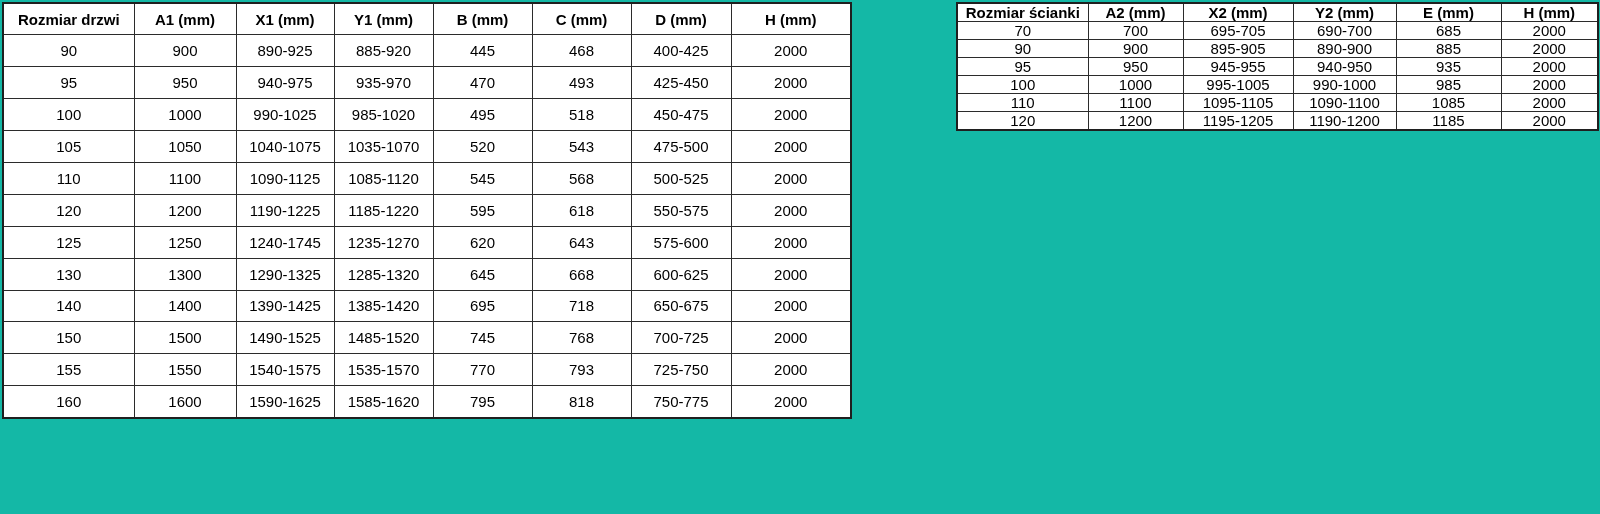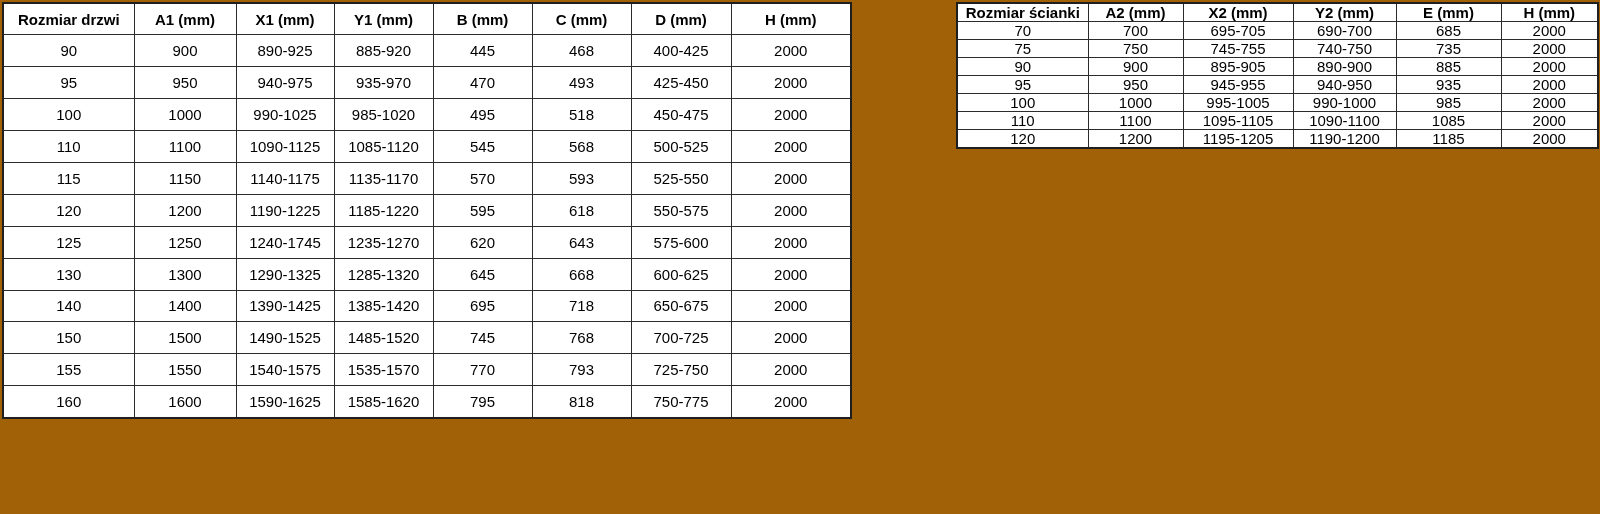--- a/index.html
+++ b/index.html
@@ -4,21 +4,21 @@
 <style>
   html, body {
     margin: 0;
     padding: 0;
     background: #ffffff;
   }
   .canvas {
     position: relative;
     width: 1600px;
     height: 514px;
-    background: #a16207;
+    background: #14b8a6;
     overflow: hidden;
     font-family: "Liberation Sans", sans-serif;
     color: #000000;
   }
   table.dim-table {
     position: absolute;
     border-collapse: collapse;
     table-layout: fixed;
     background: #ffffff;
     border: 2px solid #1f1f1f;
@@ -104,37 +104,37 @@
           <td>100</td>
           <td>1000</td>
           <td>990-1025</td>
           <td>985-1020</td>
           <td>495</td>
           <td>518</td>
           <td>450-475</td>
           <td>2000</td>
         </tr>
         <tr>
+          <td>105</td>
+          <td>1050</td>
+          <td>1040-1075</td>
+          <td>1035-1070</td>
+          <td>520</td>
+          <td>543</td>
+          <td>475-500</td>
+          <td>2000</td>
+        </tr>
+        <tr>
           <td>110</td>
           <td>1100</td>
           <td>1090-1125</td>
           <td>1085-1120</td>
           <td>545</td>
           <td>568</td>
           <td>500-525</td>
-          <td>2000</td>
-        </tr>
-        <tr>
-          <td>115</td>
-          <td>1150</td>
-          <td>1140-1175</td>
-          <td>1135-1170</td>
-          <td>570</td>
-          <td>593</td>
-          <td>525-550</td>
           <td>2000</td>
         </tr>
         <tr>
           <td>120</td>
           <td>1200</td>
           <td>1190-1225</td>
           <td>1185-1220</td>
           <td>595</td>
           <td>618</td>
           <td>550-575</td>
@@ -225,28 +225,20 @@
       <tbody>
         <tr>
           <td>70</td>
           <td>700</td>
           <td>695-705</td>
           <td>690-700</td>
           <td>685</td>
           <td>2000</td>
         </tr>
         <tr>
-          <td>75</td>
-          <td>750</td>
-          <td>745-755</td>
-          <td>740-750</td>
-          <td>735</td>
-          <td>2000</td>
-        </tr>
-        <tr>
           <td>90</td>
           <td>900</td>
           <td>895-905</td>
           <td>890-900</td>
           <td>885</td>
           <td>2000</td>
         </tr>
         <tr>
           <td>95</td>
           <td>950</td>

